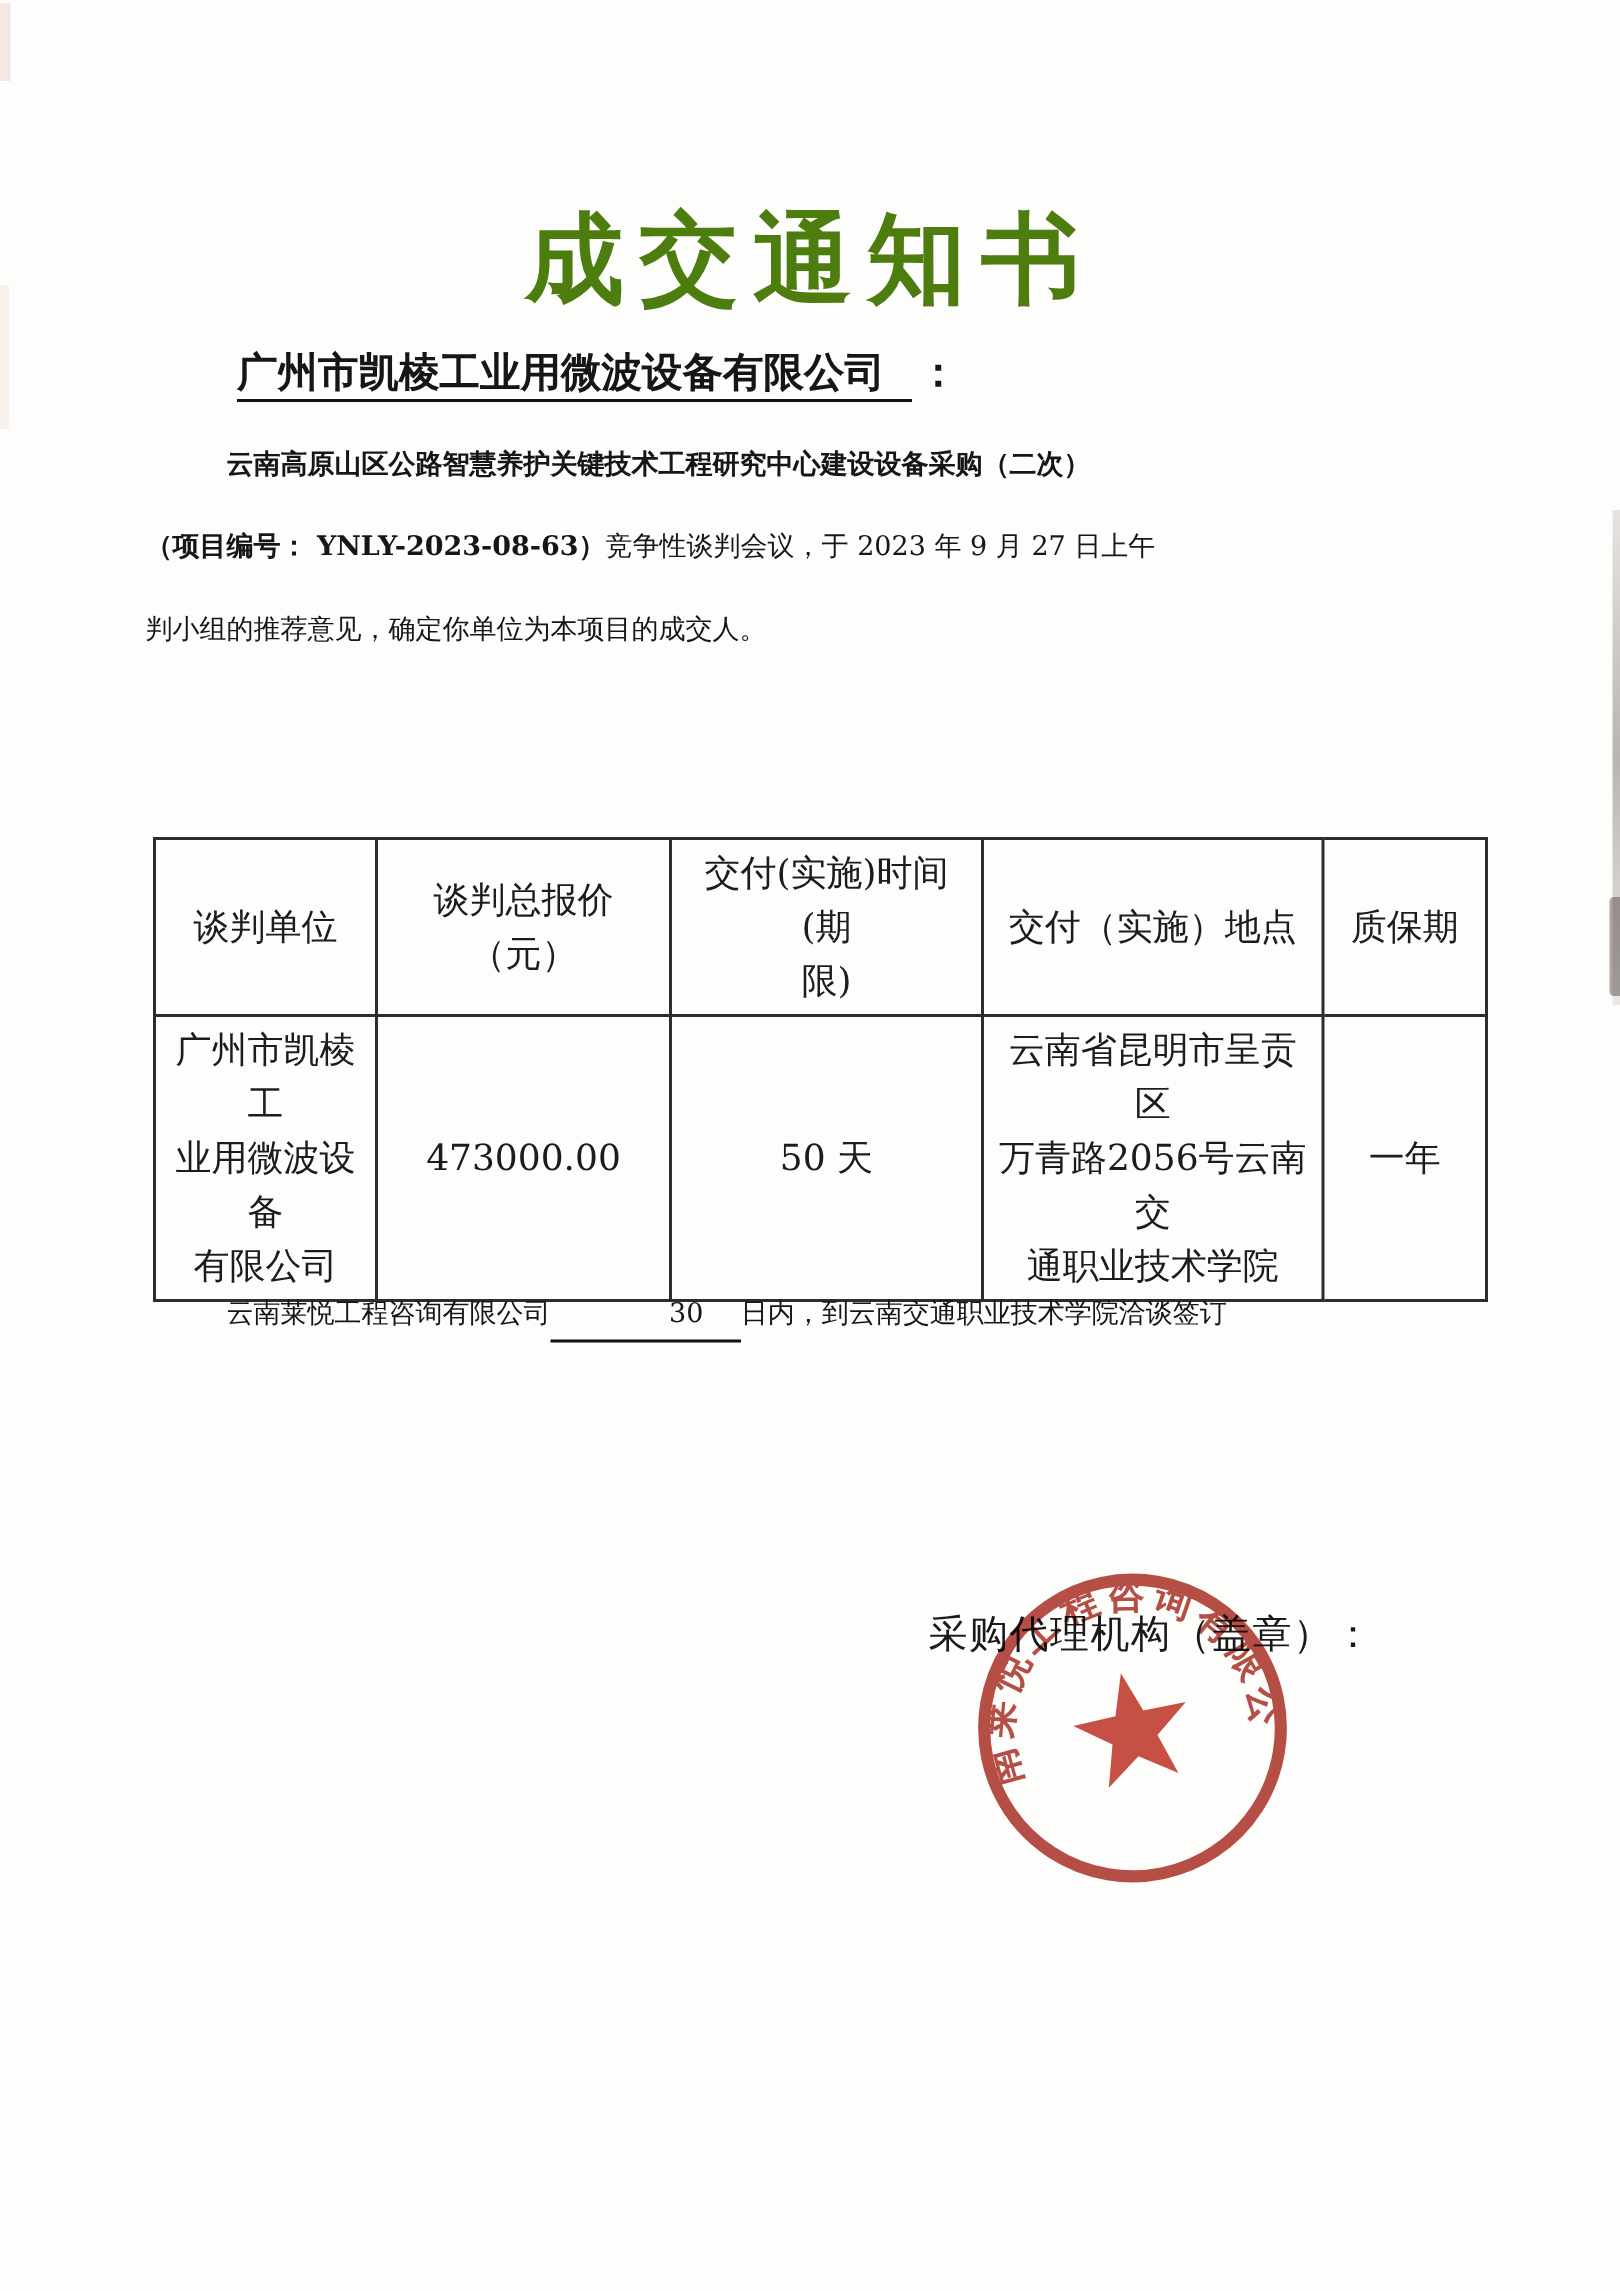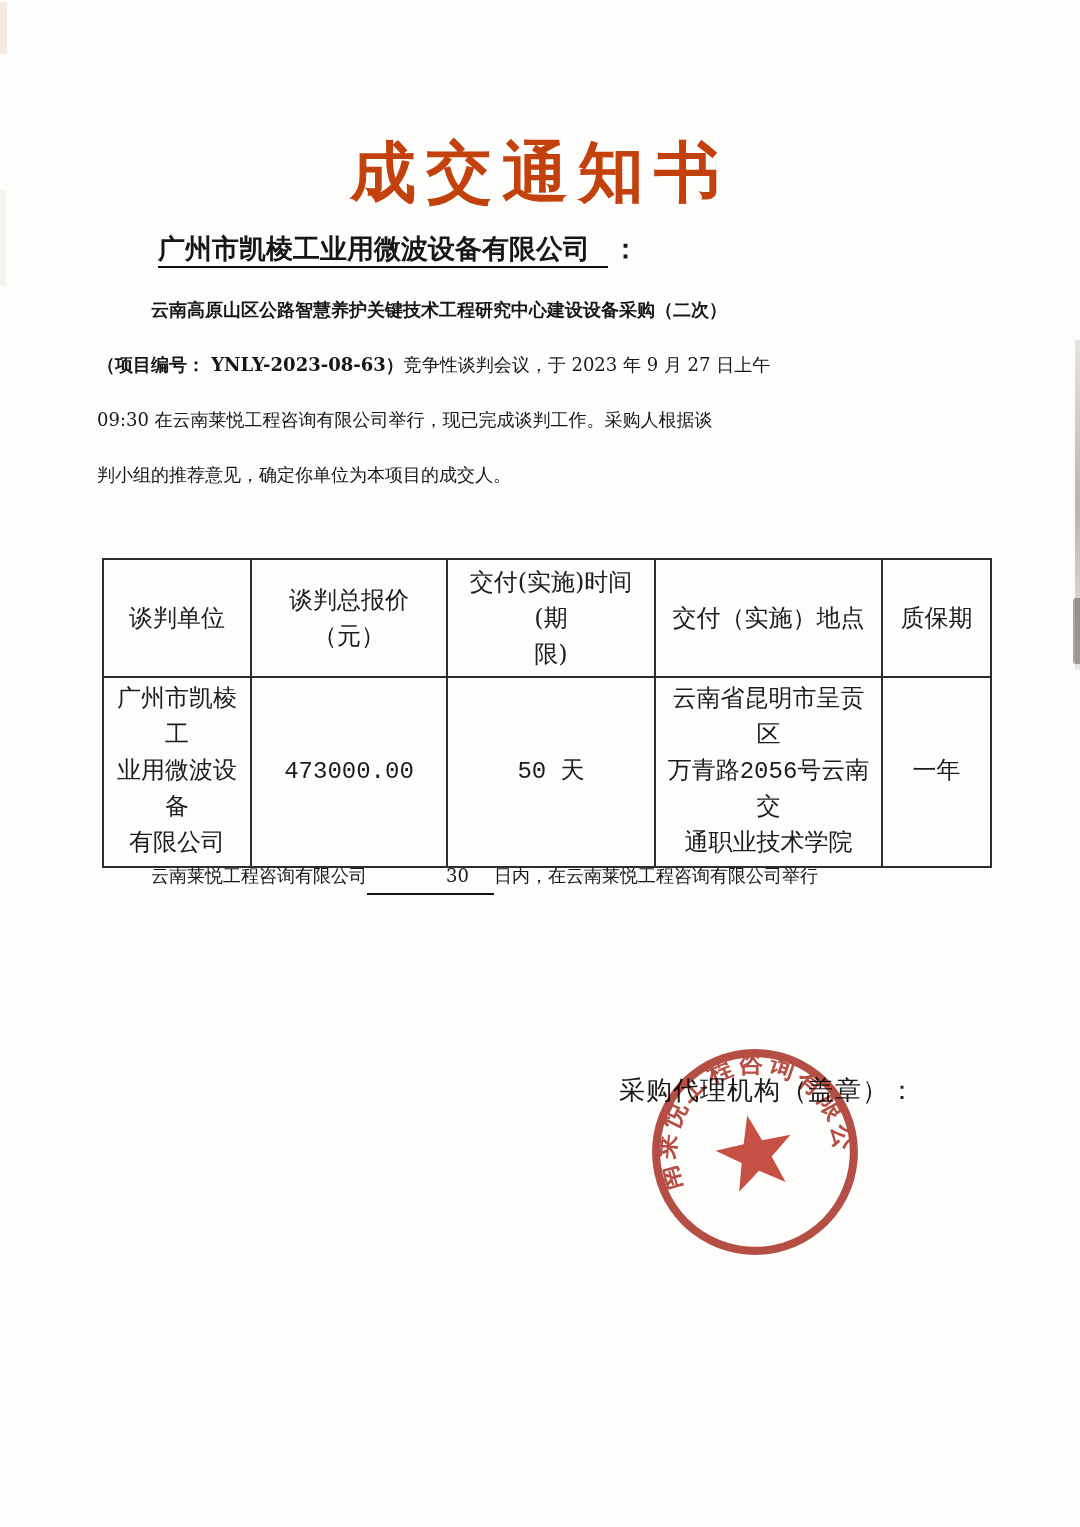--- a/index.html
+++ b/index.html
@@ -15,21 +15,21 @@
 
   
   .doc-title {
     position: absolute;
     top: 128px; left: 0; right: 0;
     text-align: center;
     font-size: 66px;
     font-weight: 700;
     letter-spacing: 10px;
     line-height: 88px;
-    color: #c2410c;
+    color: #4d7c0f;
   }
 
   
   .addressee {
     position: absolute;
     top: 229px; left: 158px;
     font-size: 27px;
     font-weight: 700;
     line-height: 40px;
     white-space: nowrap;
@@ -72,21 +72,21 @@
     border: 2.5px solid #2d2d2d;
     text-align: center;
     vertical-align: middle;
     font-weight: 400;
     white-space: pre-line;
     line-height: 36px;
     padding: 4px 6px;
     overflow: hidden;
   }
   .award-table thead tr { height: 80px; }
-  .award-table tbody tr { height: 148px; font-family: Liberation Mono, monospace; }
+  .award-table tbody tr { height: 148px; }
 
   
   .signature-line {
     position: absolute;
     left: 601px;
     font-size: 26px;
     line-height: 38px;
     letter-spacing: 1px;
     white-space: nowrap;
     color: #1a1a1a;
@@ -139,21 +139,20 @@
 
   <div class="doc-title">成交通知书</div>
 
   <div class="addressee">
     <span class="company-underline">广州市凯棱工业用微波设备有限公司</span><span class="colon">：</span>
   </div>
 
   <div class="para" id="para1">
     <div class="line indent bold">云南高原山区公路智慧养护关键技术工程研究中心建设设备采购（二次）</div>
     <div class="line"><span class="bold">（项目编号： YNLY-2023-08-63）</span><span>竞争性谈判会议，于 2023 年 9 月 27 日上午</span></div>
-    <div class="line">09:30 在云南莱悦工程咨询有限公司举行，现已完成谈判工作。采购人根据谈</div>
     <div class="line">判小组的推荐意见，确定你单位为本项目的成交人。</div>
   </div>
 
   <table class="award-table">
     <colgroup>
       <col style="width:148px">
       <col style="width:196px">
       <col style="width:208px">
       <col style="width:227px">
       <col style="width:109px">
@@ -178,21 +177,21 @@
         <td>50 天</td>
         <td>云南省昆明市呈贡区
 万青路2056号云南交
 通职业技术学院</td>
         <td>一年</td>
       </tr>
     </tbody>
   </table>
 
   <div class="para" id="para2">
-    <div class="line indent"><span>云南莱悦工程咨询有限公司</span><span class="blank-underline">30</span><span>日内，在云南莱悦工程咨询有限公司举行</span></div>
+    <div class="line indent"><span>云南莱悦工程咨询有限公司</span><span class="blank-underline">30</span><span>日内，到云南交通职业技术学院洽谈签订</span></div>
   </div>
 
   <div class="signature-line" id="sig-agency">采购代理机构（盖章）：</div>
 
   <svg class="stamp" viewBox="0 0 220 220" xmlns="http://www.w3.org/2000/svg">
     <g transform="rotate(-12 110 110)">
       <circle cx="110" cy="110" r="98" fill="none" stroke-width="8" stroke="#ad352c"></circle>
       <path id="sealArc" d="M 34.8 137.4 A 80 80 0 1 1 185.2 137.4" fill="none"></path>
       <text font-size="25" letter-spacing="4" fill="#ad352c">
         <textPath href="#sealArc" startOffset="50%" text-anchor="middle">云南莱悦工程咨询有限公司</textPath>

